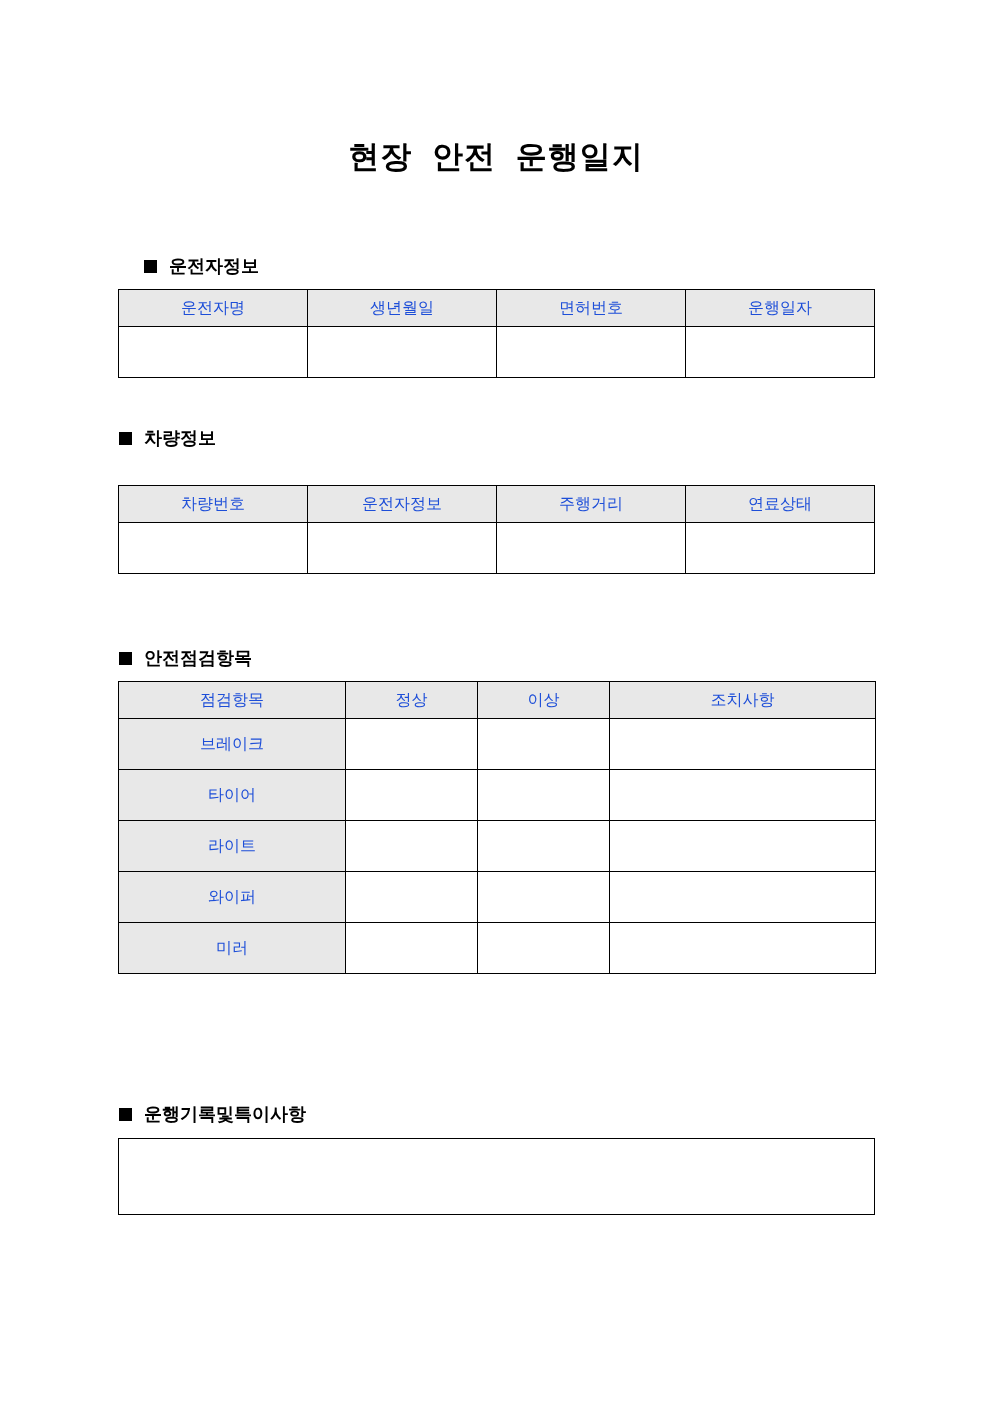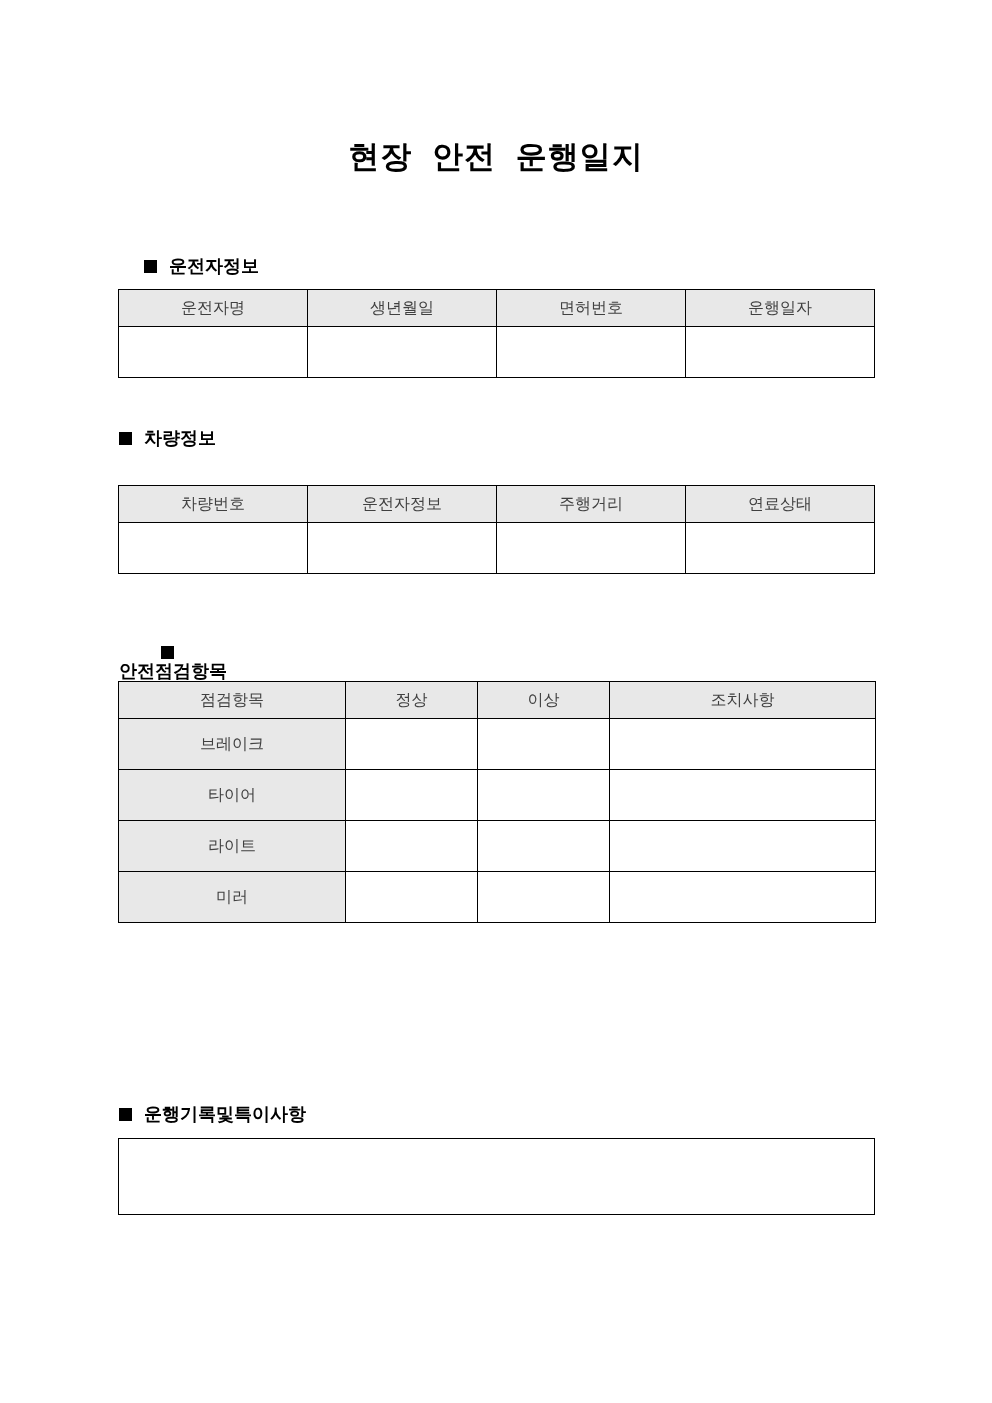--- a/index.html
+++ b/index.html
@@ -21,21 +21,21 @@
     .section-heading .bullet {
       display: inline-block; width: 13px; height: 13px; background: #000;
       margin-right: 12px;
     }
     table.grid {
       position: absolute; left: 118px; width: 757px;
       border-collapse: collapse; table-layout: fixed;
     }
     table.grid td, table.grid th {
       border: 1.3px solid #000; padding: 0; text-align: center;
-      font-weight: normal; font-size: 16px; color: #404040;
+      font-weight: normal; font-size: 16px; color: #1d4ed8;
     }
     table.grid th { background: #e8e8e8; height: 36px; }
     table.grid td.blank { background: #fff; }
     table.grid td.label { background: #e8e8e8; }
     .four-col td { height: 50px; }
     .check td { height: 50px; margin-top: 32px; }
     .notes-box {
       position: absolute; left: 118px; top: 1138px; width: 755px; height: 75px;
       border: 1.3px solid #000;
     }
@@ -80,21 +80,21 @@
   </tr>
   <tr>
     <td class="blank"></td>
     <td class="blank"></td>
     <td class="blank"></td>
     <td class="blank"></td>
   </tr>
 </tbody>
   </table>
 
-<div class="section-heading" style="top:646px;flex-direction:column;">
+<div class="section-heading" style="top:646px;">
   <span class="bullet"></span>
   <span>안전점검항목</span>
 </div>
 <table class="grid check" style="top:681px;">
   <colgroup>
     <col style="width:227px">
       <col style="width:132px">
       <col style="width:132px">
       <col style="width:266px">
   </colgroup>
@@ -117,20 +117,26 @@
     <td class="blank"></td>
     <td class="blank"></td>
   </tr>
   <tr>
     <td class="label">라이트</td>
     <td class="blank"></td>
     <td class="blank"></td>
     <td class="blank"></td>
   </tr>
   <tr>
+    <td class="label">와이퍼</td>
+    <td class="blank"></td>
+    <td class="blank"></td>
+    <td class="blank"></td>
+  </tr>
+  <tr>
     <td class="label">미러</td>
     <td class="blank"></td>
     <td class="blank"></td>
     <td class="blank"></td>
   </tr>
 </tbody>
   </table>
 
 <div class="section-heading" style="top:1102px;">
   <span class="bullet"></span>

